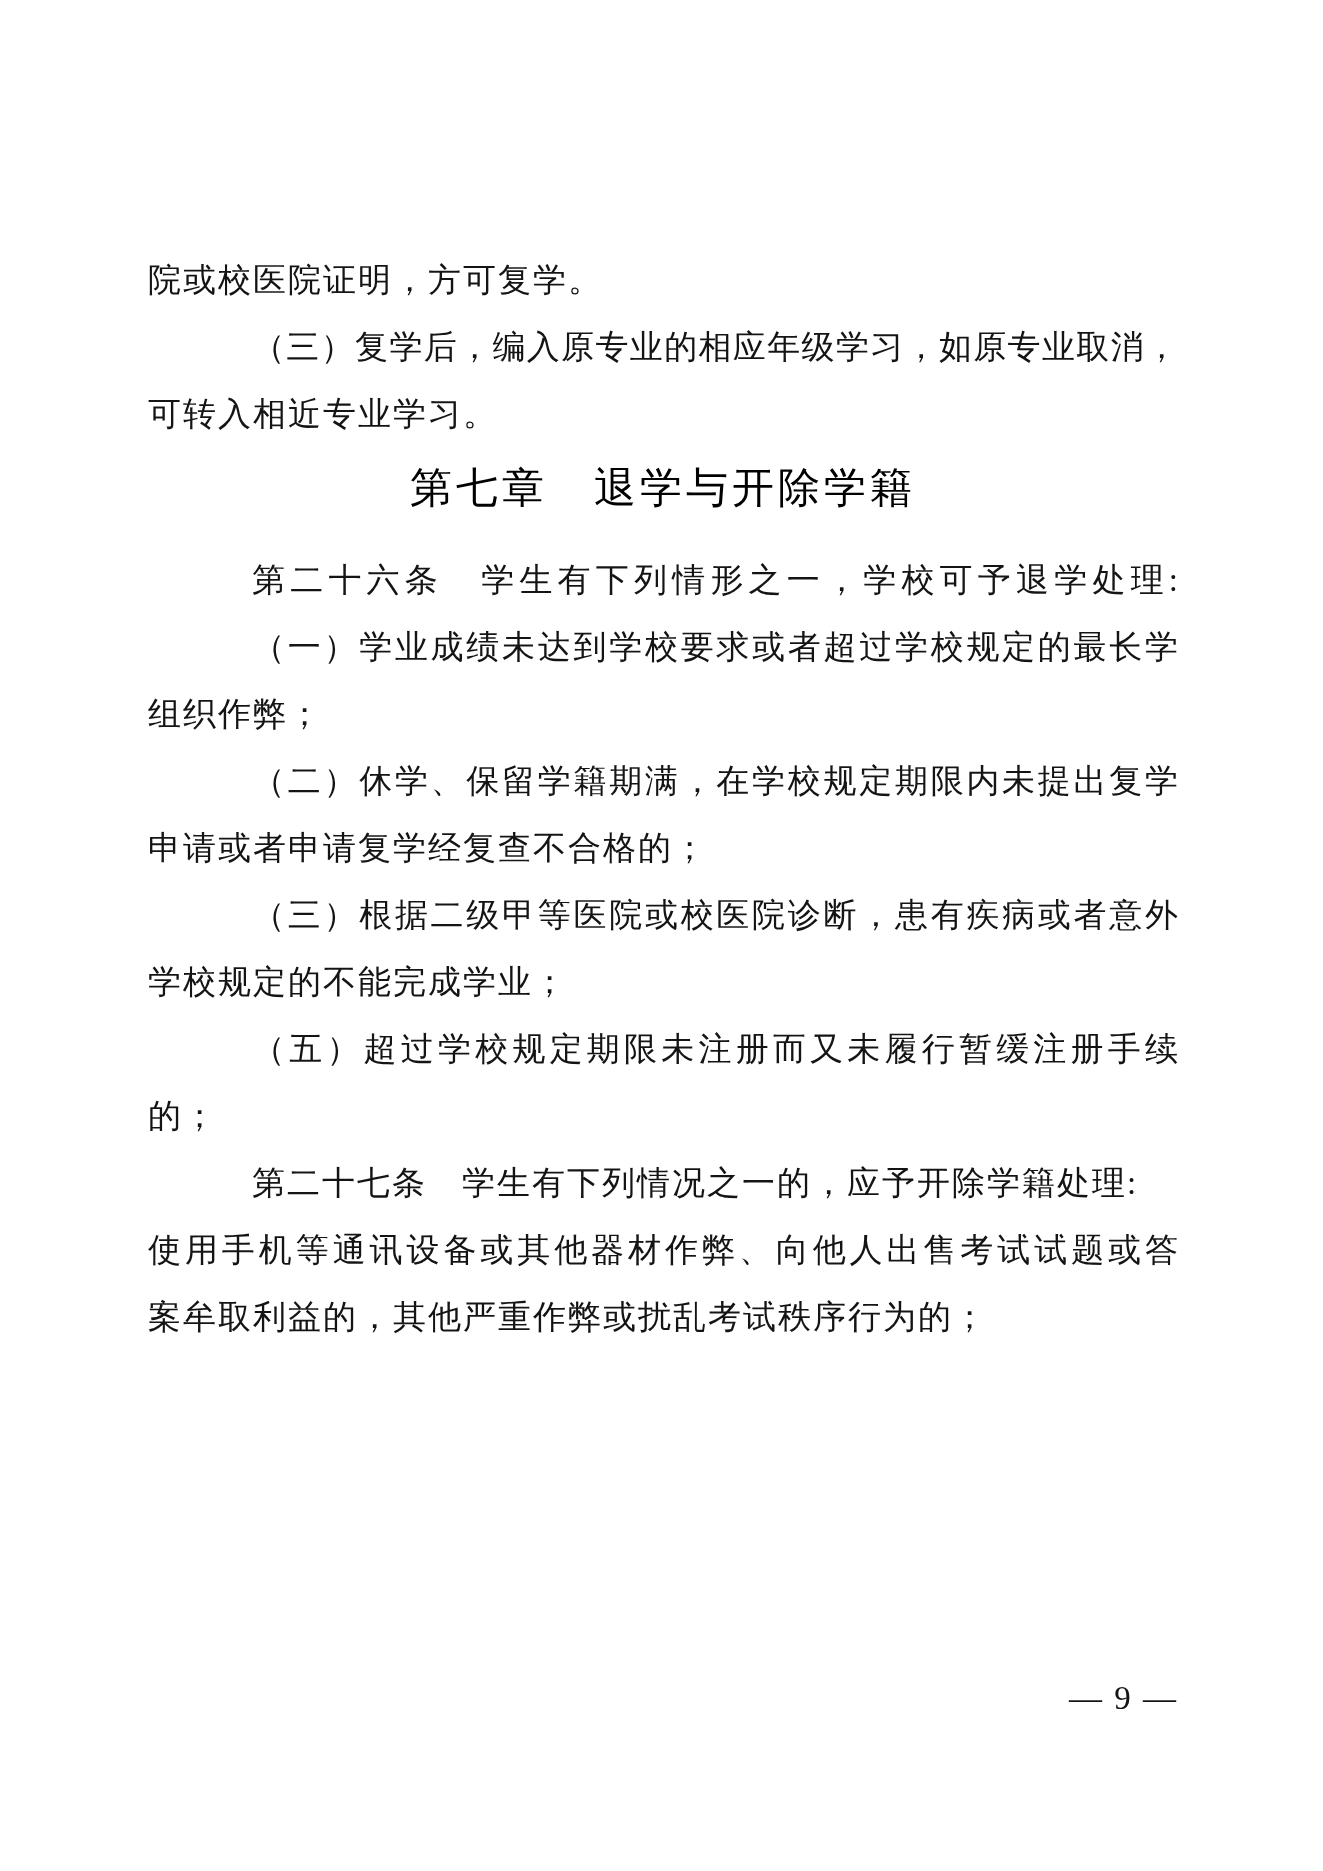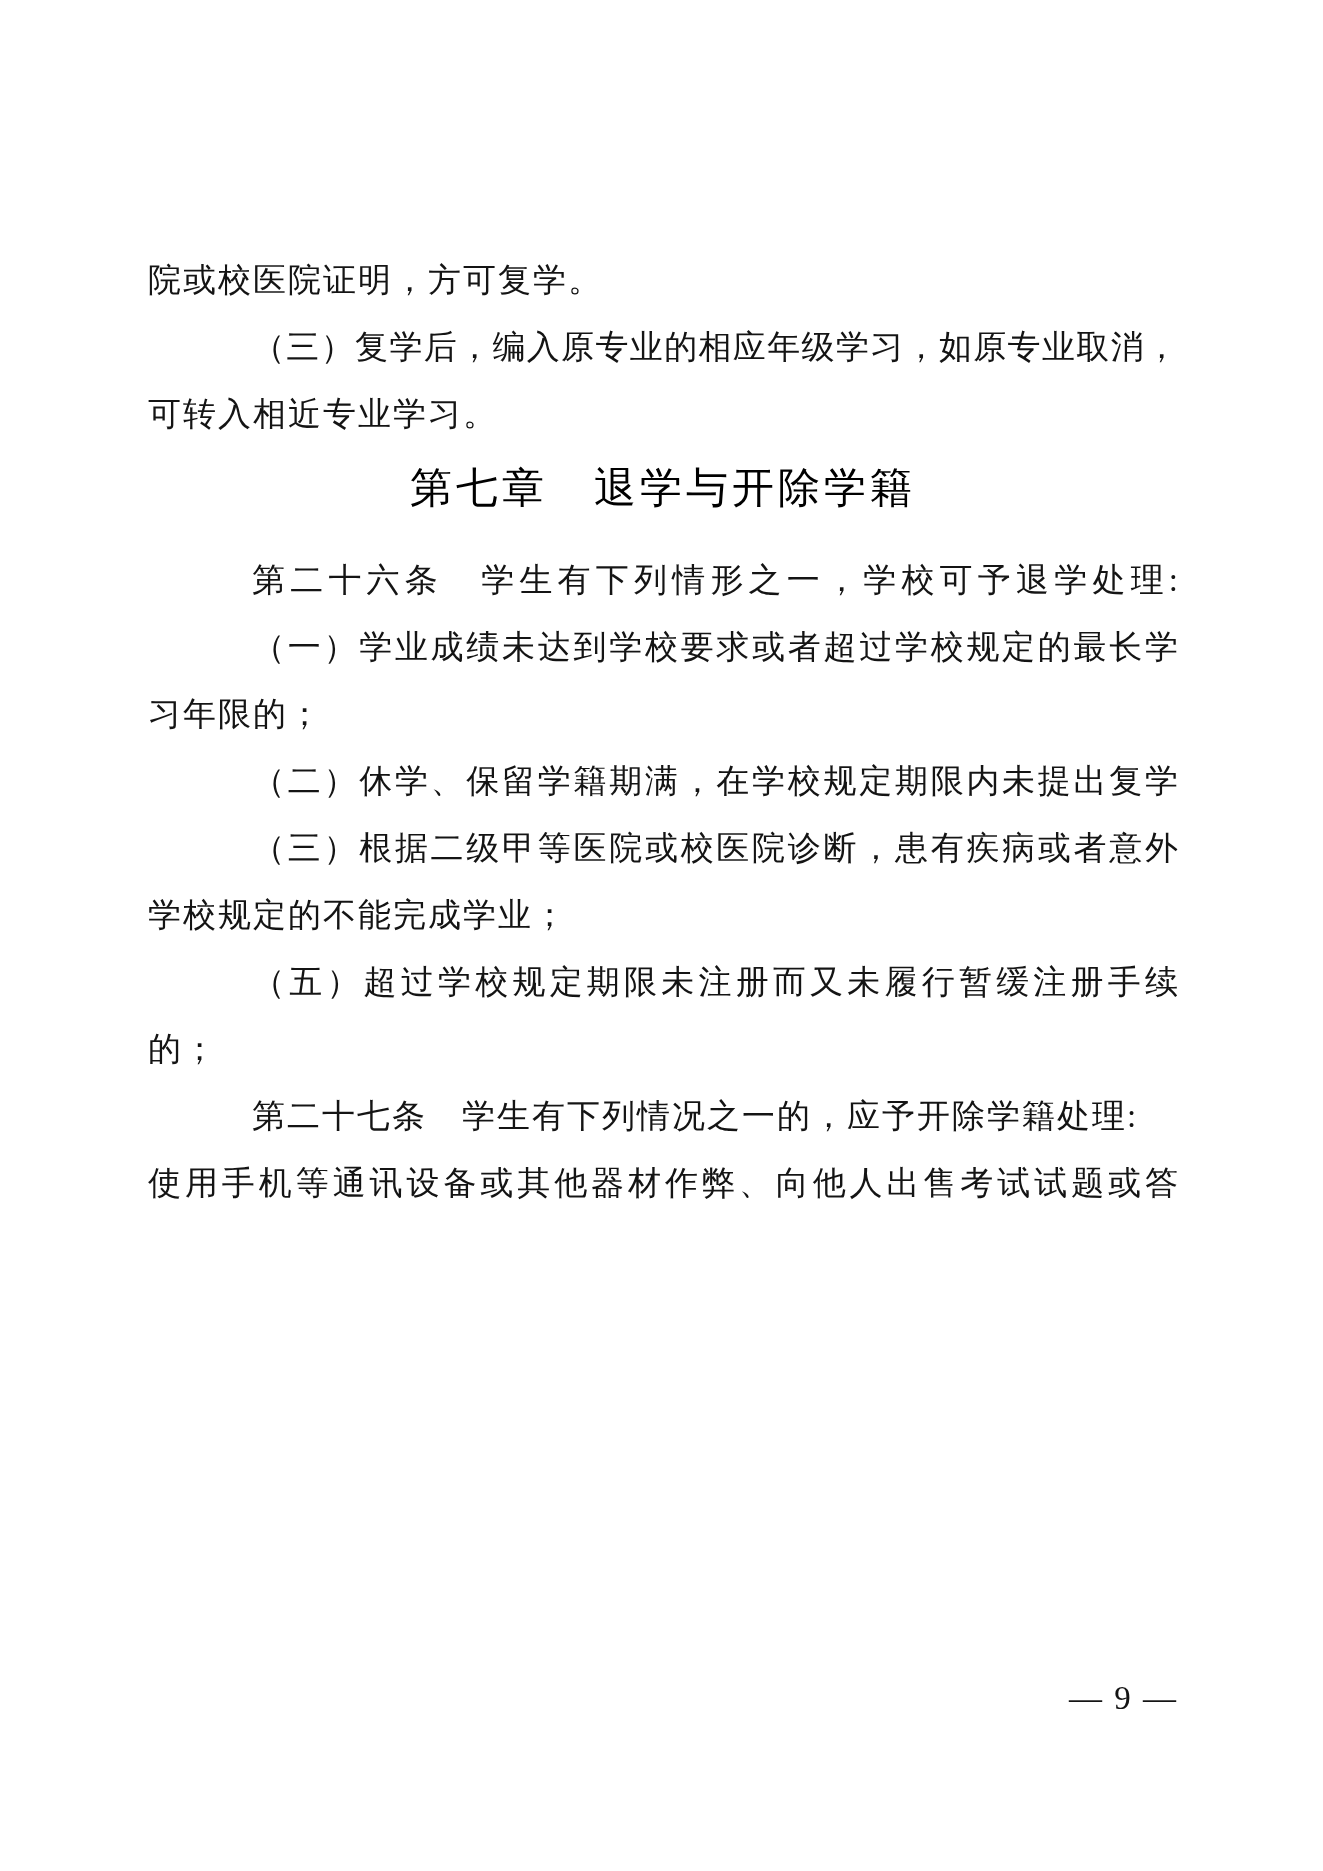--- a/index.html
+++ b/index.html
@@ -76,25 +76,27 @@
 <body>
 
 <div class="page">
   <div class="content" id="document-body">
       <div class="line">院或校医院证明，方可复学。</div>
       <div class="line indent flush">（三）复学后，编入原专业的相应年级学习，如原专业取消，</div>
       <div class="line">可转入相近专业学习。</div>
       <div class="heading">第七章　退学与开除学籍</div>
       <div class="line indent flush">第二十六条　学生有下列情形之一，学校可予退学处理:</div>
       <div class="line indent flush">（一）学业成绩未达到学校要求或者超过学校规定的最长学</div>
-      <div class="line">习年限的；</div>
+      <div class="line">组织作弊；</div>
       <div class="line indent flush">（二）休学、保留学籍期满，在学校规定期限内未提出复学</div>
+      <div class="line">申请或者申请复学经复查不合格的；</div>
       <div class="line indent flush">（三）根据二级甲等医院或校医院诊断，患有疾病或者意外</div>
       <div class="line">学校规定的不能完成学业；</div>
       <div class="line indent flush">（五）超过学校规定期限未注册而又未履行暂缓注册手续</div>
       <div class="line">的；</div>
       <div class="line indent">第二十七条　学生有下列情况之一的，应予开除学籍处理:</div>
       <div class="line flush">使用手机等通讯设备或其他器材作弊、向他人出售考试试题或答</div>
+      <div class="line">案牟取利益的，其他严重作弊或扰乱考试秩序行为的；</div>
     </div>
   <div class="footer">
     <span>— 9 —</span>
   </div>
 </div>
 
 </body></html>

